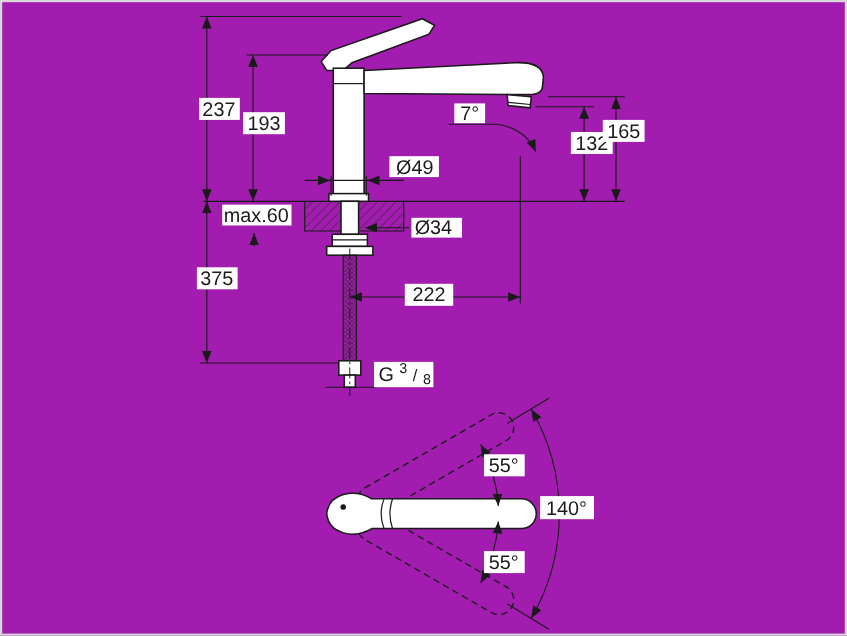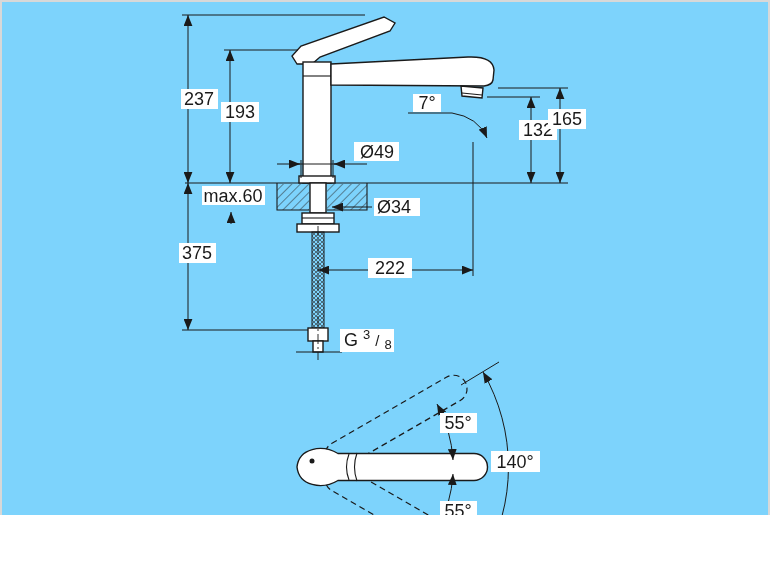--- a/index.html
+++ b/index.html
@@ -1,16 +1,16 @@
 <!DOCTYPE html>
 <html><head>
 <meta charset="utf-8">
 <style>
   html,body{margin:0;padding:0;background:#ffffff;}
-  #canvas{width:770px;height:515px;position:relative;background:#7dd3fc;overflow:hidden;}
+  #canvas{width:770px;height:578px;position:relative;background:#a21caf;overflow:hidden;}
   svg{display:block;}
   .obj{stroke:#1a1a1a;stroke-width:1.4;fill:#ffffff;}
   .thin{stroke:#1a1a1a;stroke-width:1.1;fill:none;}
   .dim{stroke:#1a1a1a;stroke-width:1;fill:none;}
   .dash{stroke:#1a1a1a;stroke-width:1.2;fill:none;stroke-dasharray:6 4;}
   .cl{stroke:#1a1a1a;stroke-width:0.9;fill:none;stroke-dasharray:10 3 2 3;}
   .lbl{font-family:"Liberation Sans",sans-serif;font-size:18px;fill:#1a1a1a;}
   .bg{fill:#ffffff;}
 </style>
 </head>

